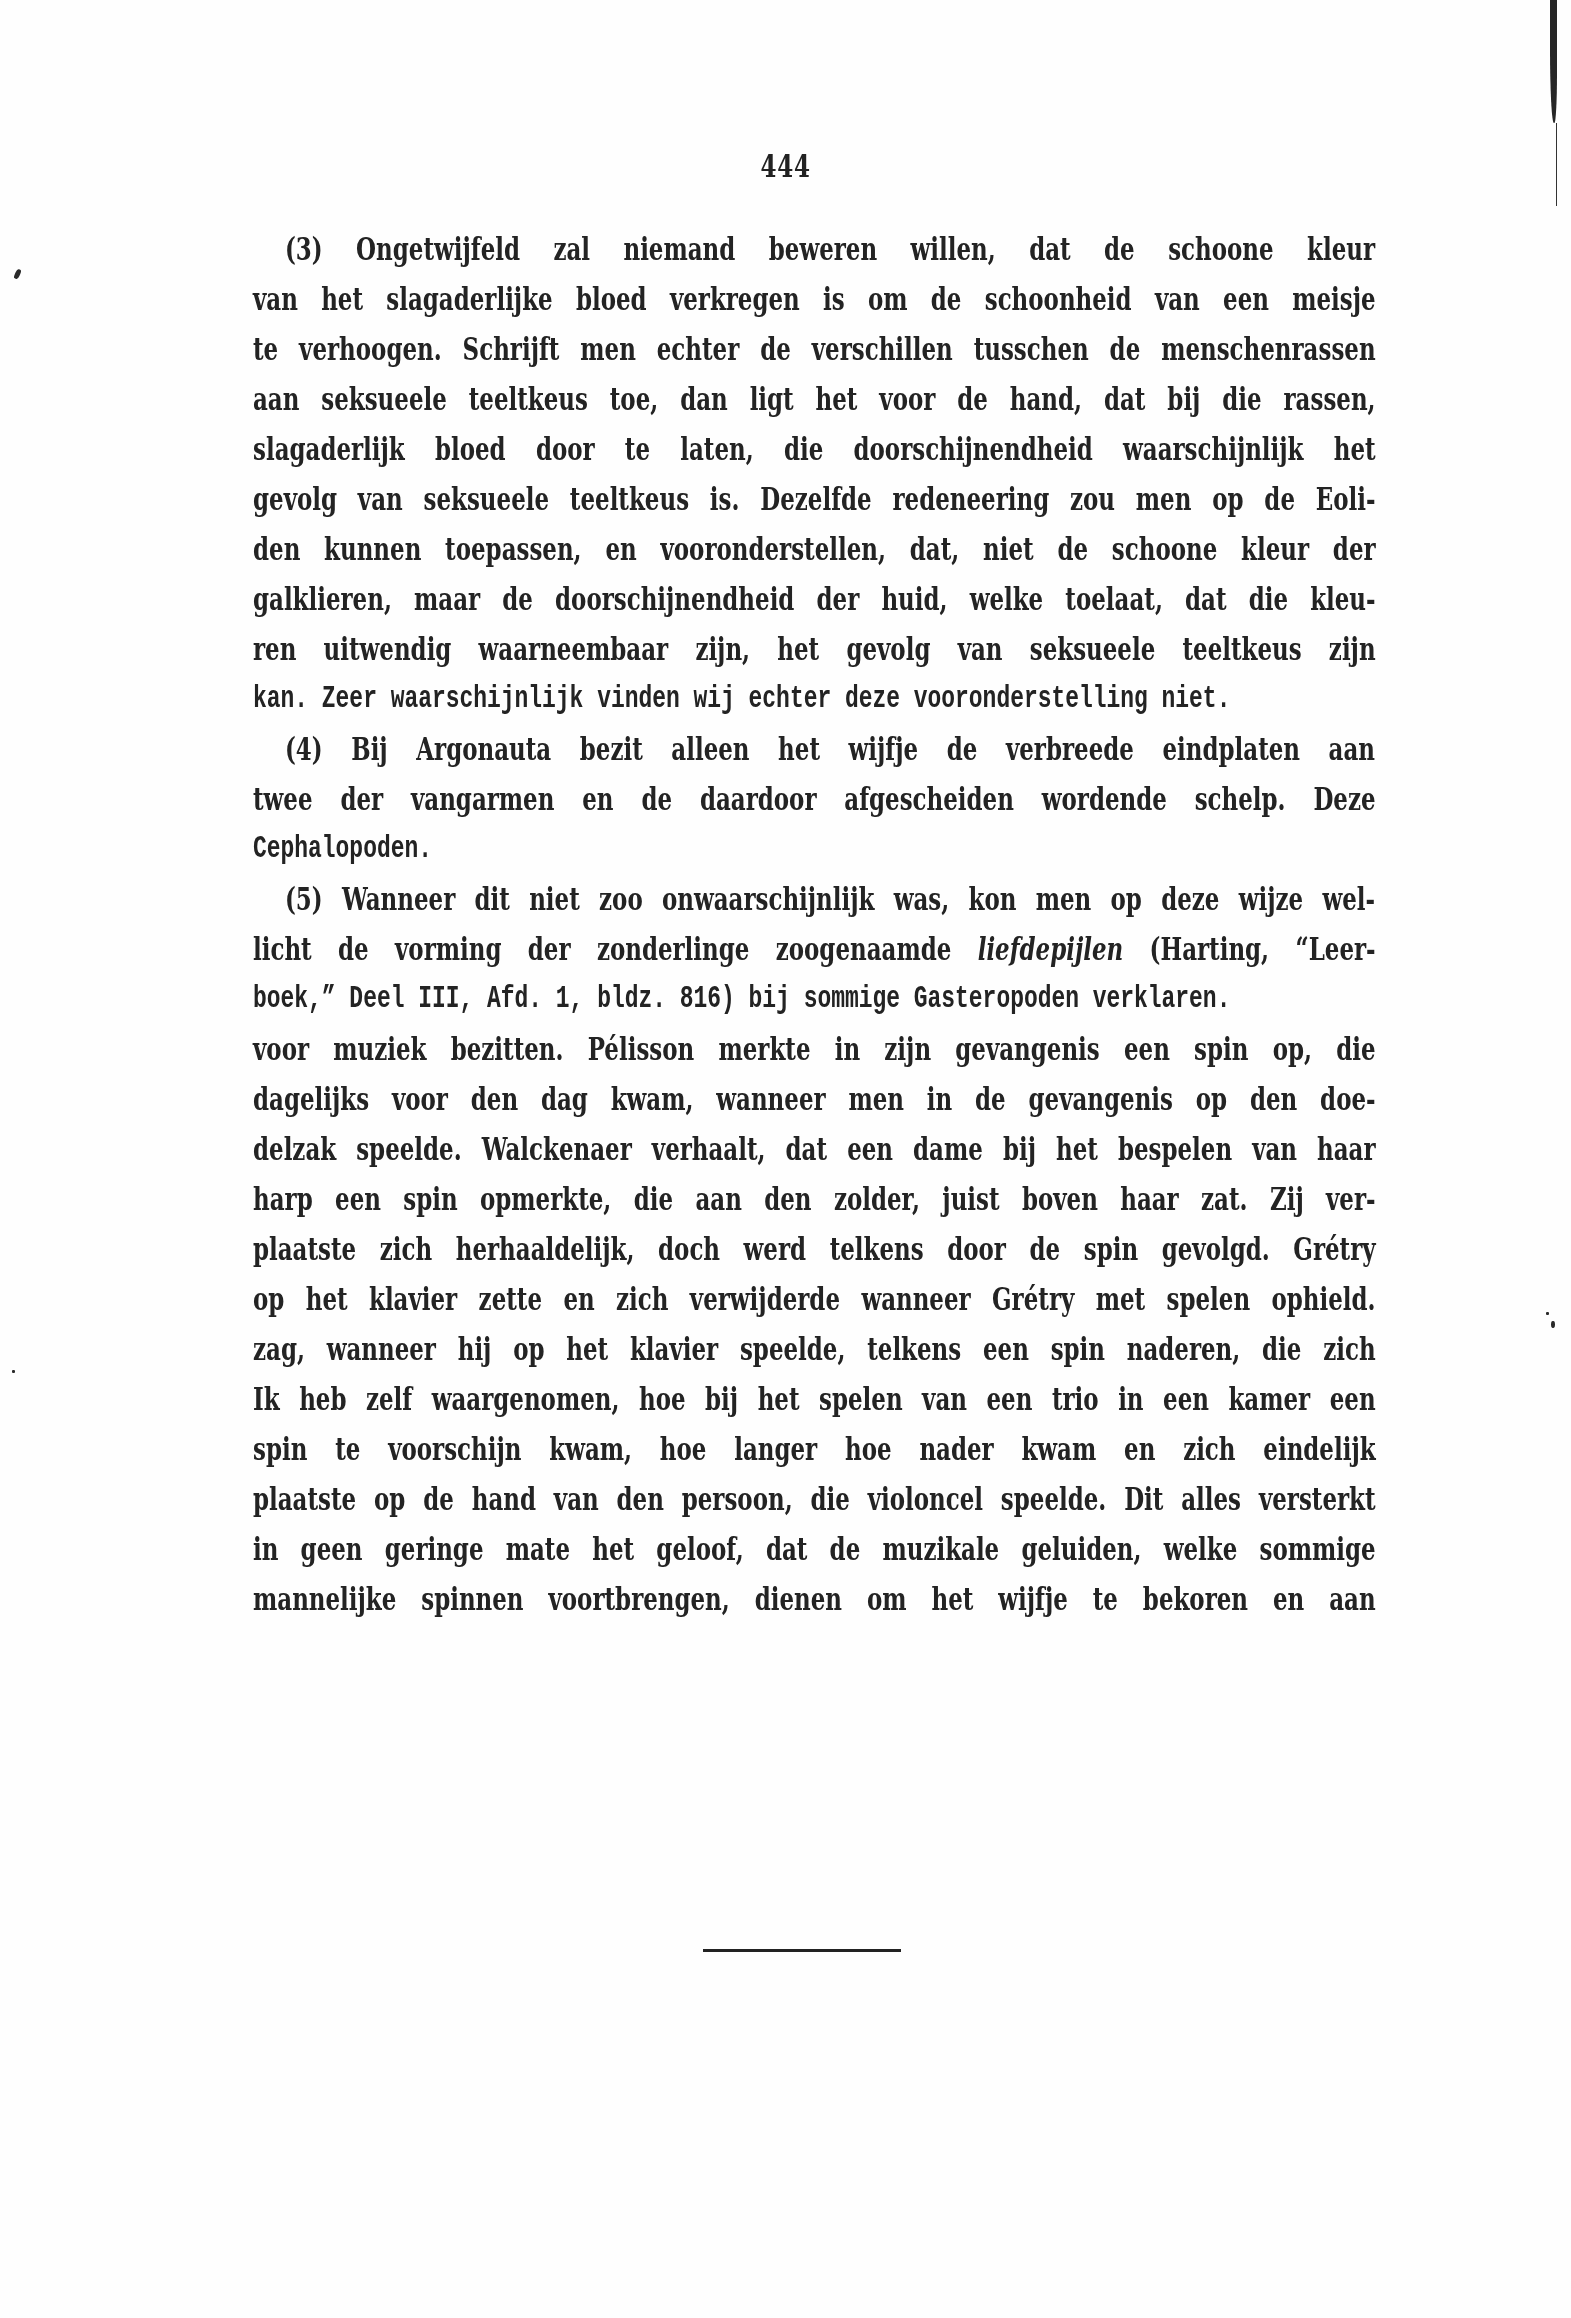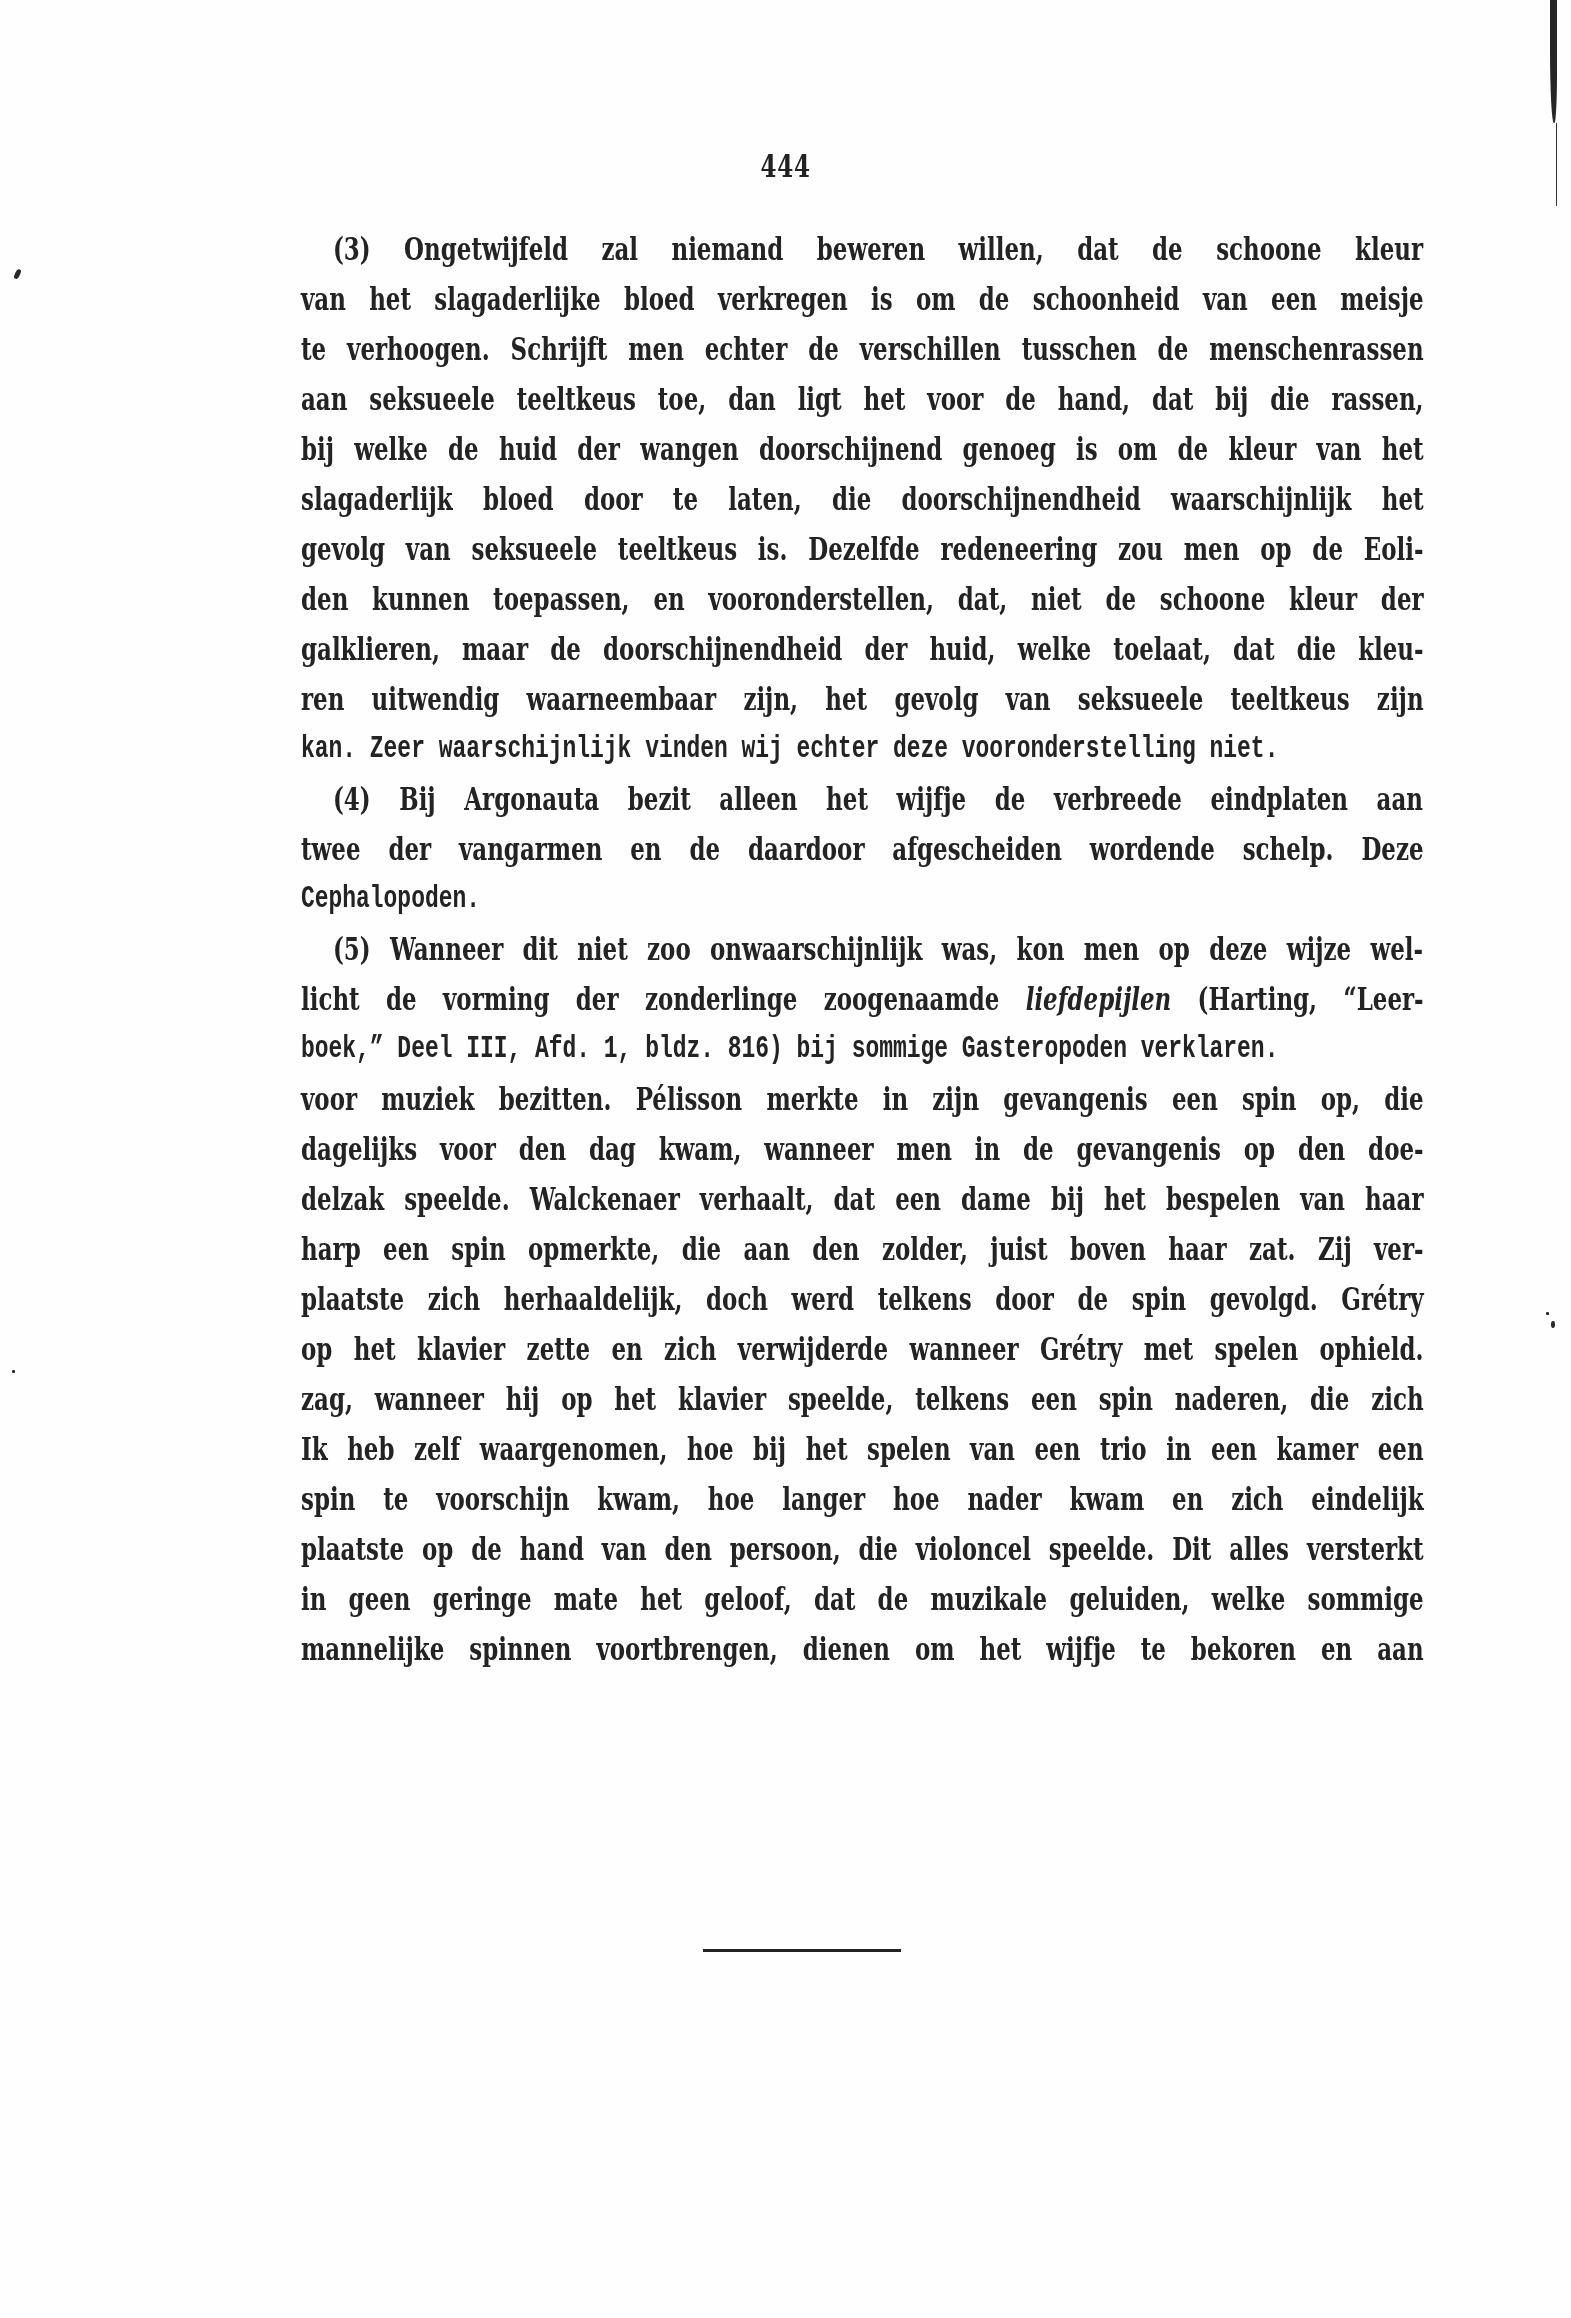--- a/index.html
+++ b/index.html
@@ -9,21 +9,21 @@
     position: absolute; left: 0; width: 1571px; top: 147px; text-align: center;
     font-family: "DejaVu Serif", serif; font-weight: bold; font-size: 32px;
     color: #222; transform: scaleX(0.72); transform-origin: 786px 0;
     letter-spacing: 0.9px;
   }
   .body-text { position: absolute; left: 253px; top: 224px; width: 1122px; }
   .line {
     height: 50px; line-height: 50px; white-space: nowrap;
     font-family: "DejaVu Serif", serif; font-weight: bold; font-size: 31px; color: #232323;
     text-align: justify; text-align-last: justify;
-    display: block; overflow: visible; margin-left: 48px;
+    display: block; overflow: visible;
   }
   .line.last { text-align-last: left; font-family: Liberation Mono, monospace; }
   .line.indent { padding-left: 32px; }
   .line span.cond {
     display: inline-block; transform: scaleX(0.74); transform-origin: left center;
     width: 135.1%; text-align: justify; text-align-last: justify;
   }
   .line.last span.cond { text-align-last: left; }
   .italic-word { font-style: italic; }
   .rule {
@@ -54,21 +54,20 @@
   <div class="speck s4"></div>
 
   <div class="page-number">444</div>
 
   <div class="body-text" id="body-text">
       <div>
         <div class="line indent"><span class="cond" style="width: calc(1473px);">(3) Ongetwijfeld zal niemand beweren willen, dat de schoone kleur</span></div>
         <div class="line"><span class="cond" style="width: calc(1517px);">van het slagaderlijke bloed verkregen is om de schoonheid van een meisje</span></div>
         <div class="line"><span class="cond" style="width: calc(1517px);">te verhoogen. Schrijft men echter de verschillen tusschen de menschenrassen</span></div>
         <div class="line"><span class="cond" style="width: calc(1517px);">aan seksueele teeltkeus toe, dan ligt het voor de hand, dat bij die rassen,</span></div>
-        <div class="line"><span class="cond" style="width: calc(1517px);">bij welke de huid der wangen doorschijnend genoeg is om de kleur van het</span></div>
         <div class="line"><span class="cond" style="width: calc(1517px);">slagaderlijk bloed door te laten, die doorschijnendheid waarschijnlijk het</span></div>
         <div class="line"><span class="cond" style="width: calc(1517px);">gevolg van seksueele teeltkeus is. Dezelfde redeneering zou men op de Eoli-</span></div>
         <div class="line"><span class="cond" style="width: calc(1517px);">den kunnen toepassen, en vooronderstellen, dat, niet de schoone kleur der</span></div>
         <div class="line"><span class="cond" style="width: calc(1517px);">galklieren, maar de doorschijnendheid der huid, welke toelaat, dat die kleu-</span></div>
         <div class="line"><span class="cond" style="width: calc(1517px);">ren uitwendig waarneembaar zijn, het gevolg van seksueele teeltkeus zijn</span></div>
         <div class="line last"><span class="cond" style="width: calc(1517px);">kan. Zeer waarschijnlijk vinden wij echter deze vooronderstelling niet.</span></div>
       </div>
       <div>
         <div class="line indent"><span class="cond" style="width: calc(1473px);">(4) Bij Argonauta bezit alleen het wijfje de verbreede eindplaten aan</span></div>
         <div class="line"><span class="cond" style="width: calc(1517px);">twee der vangarmen en de daardoor afgescheiden wordende schelp. Deze</span></div>

